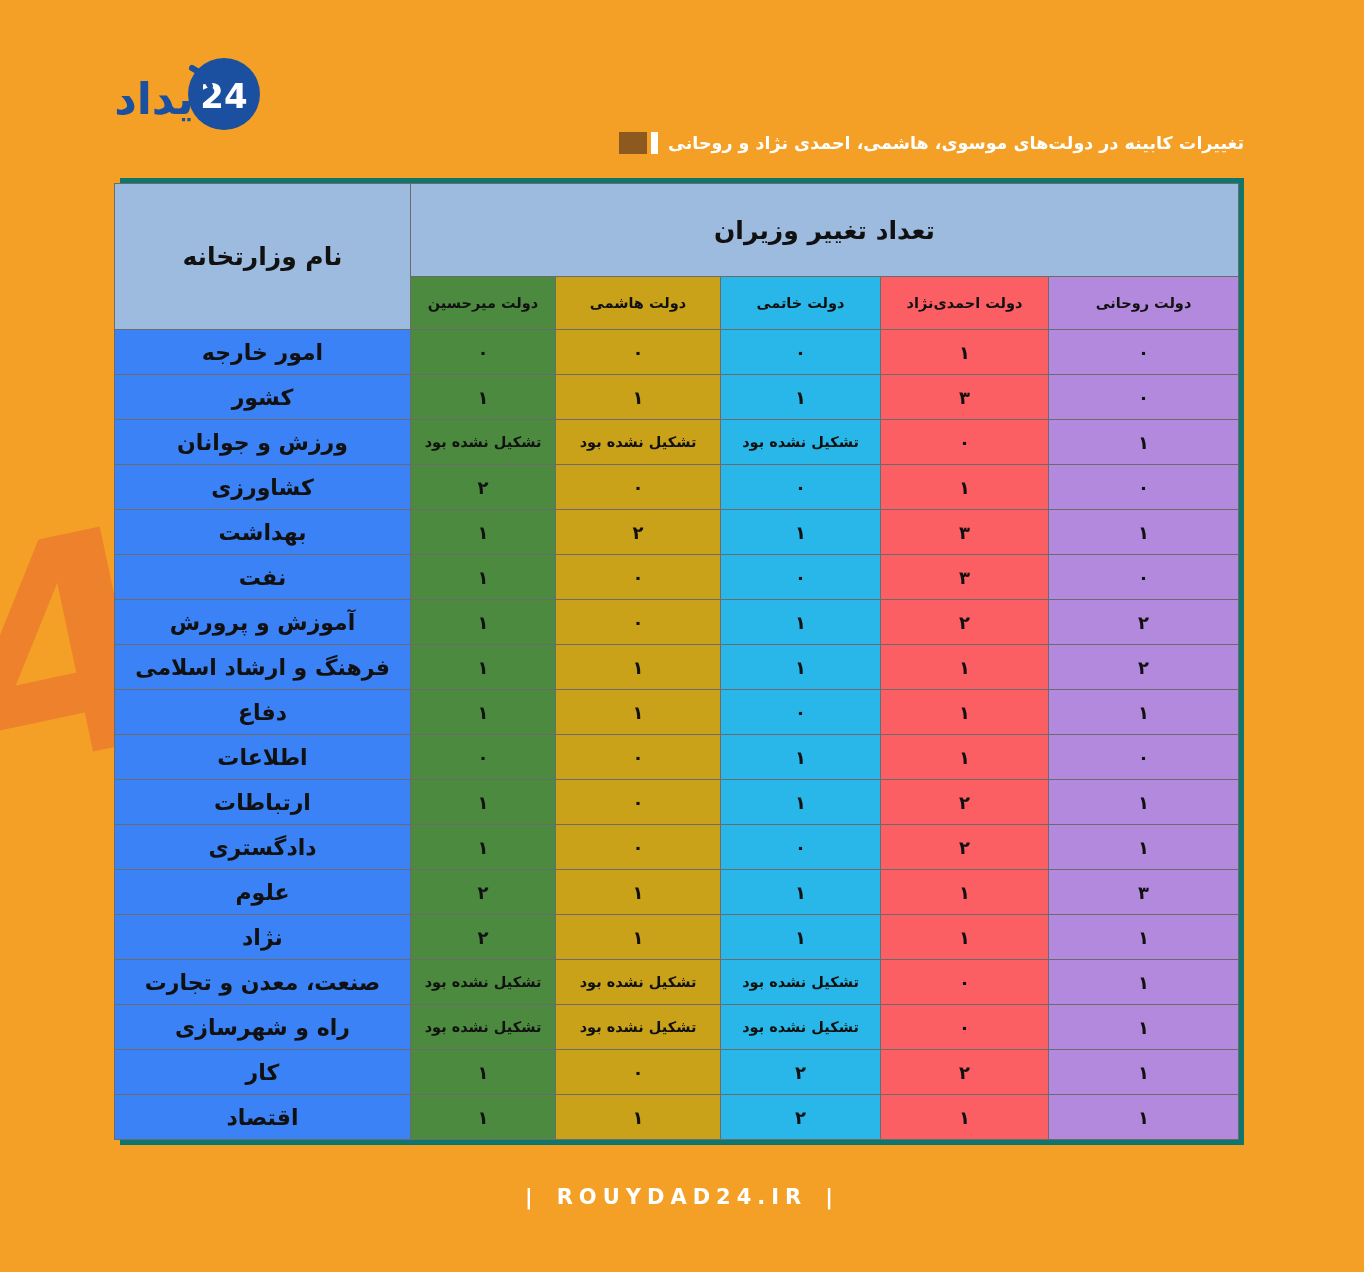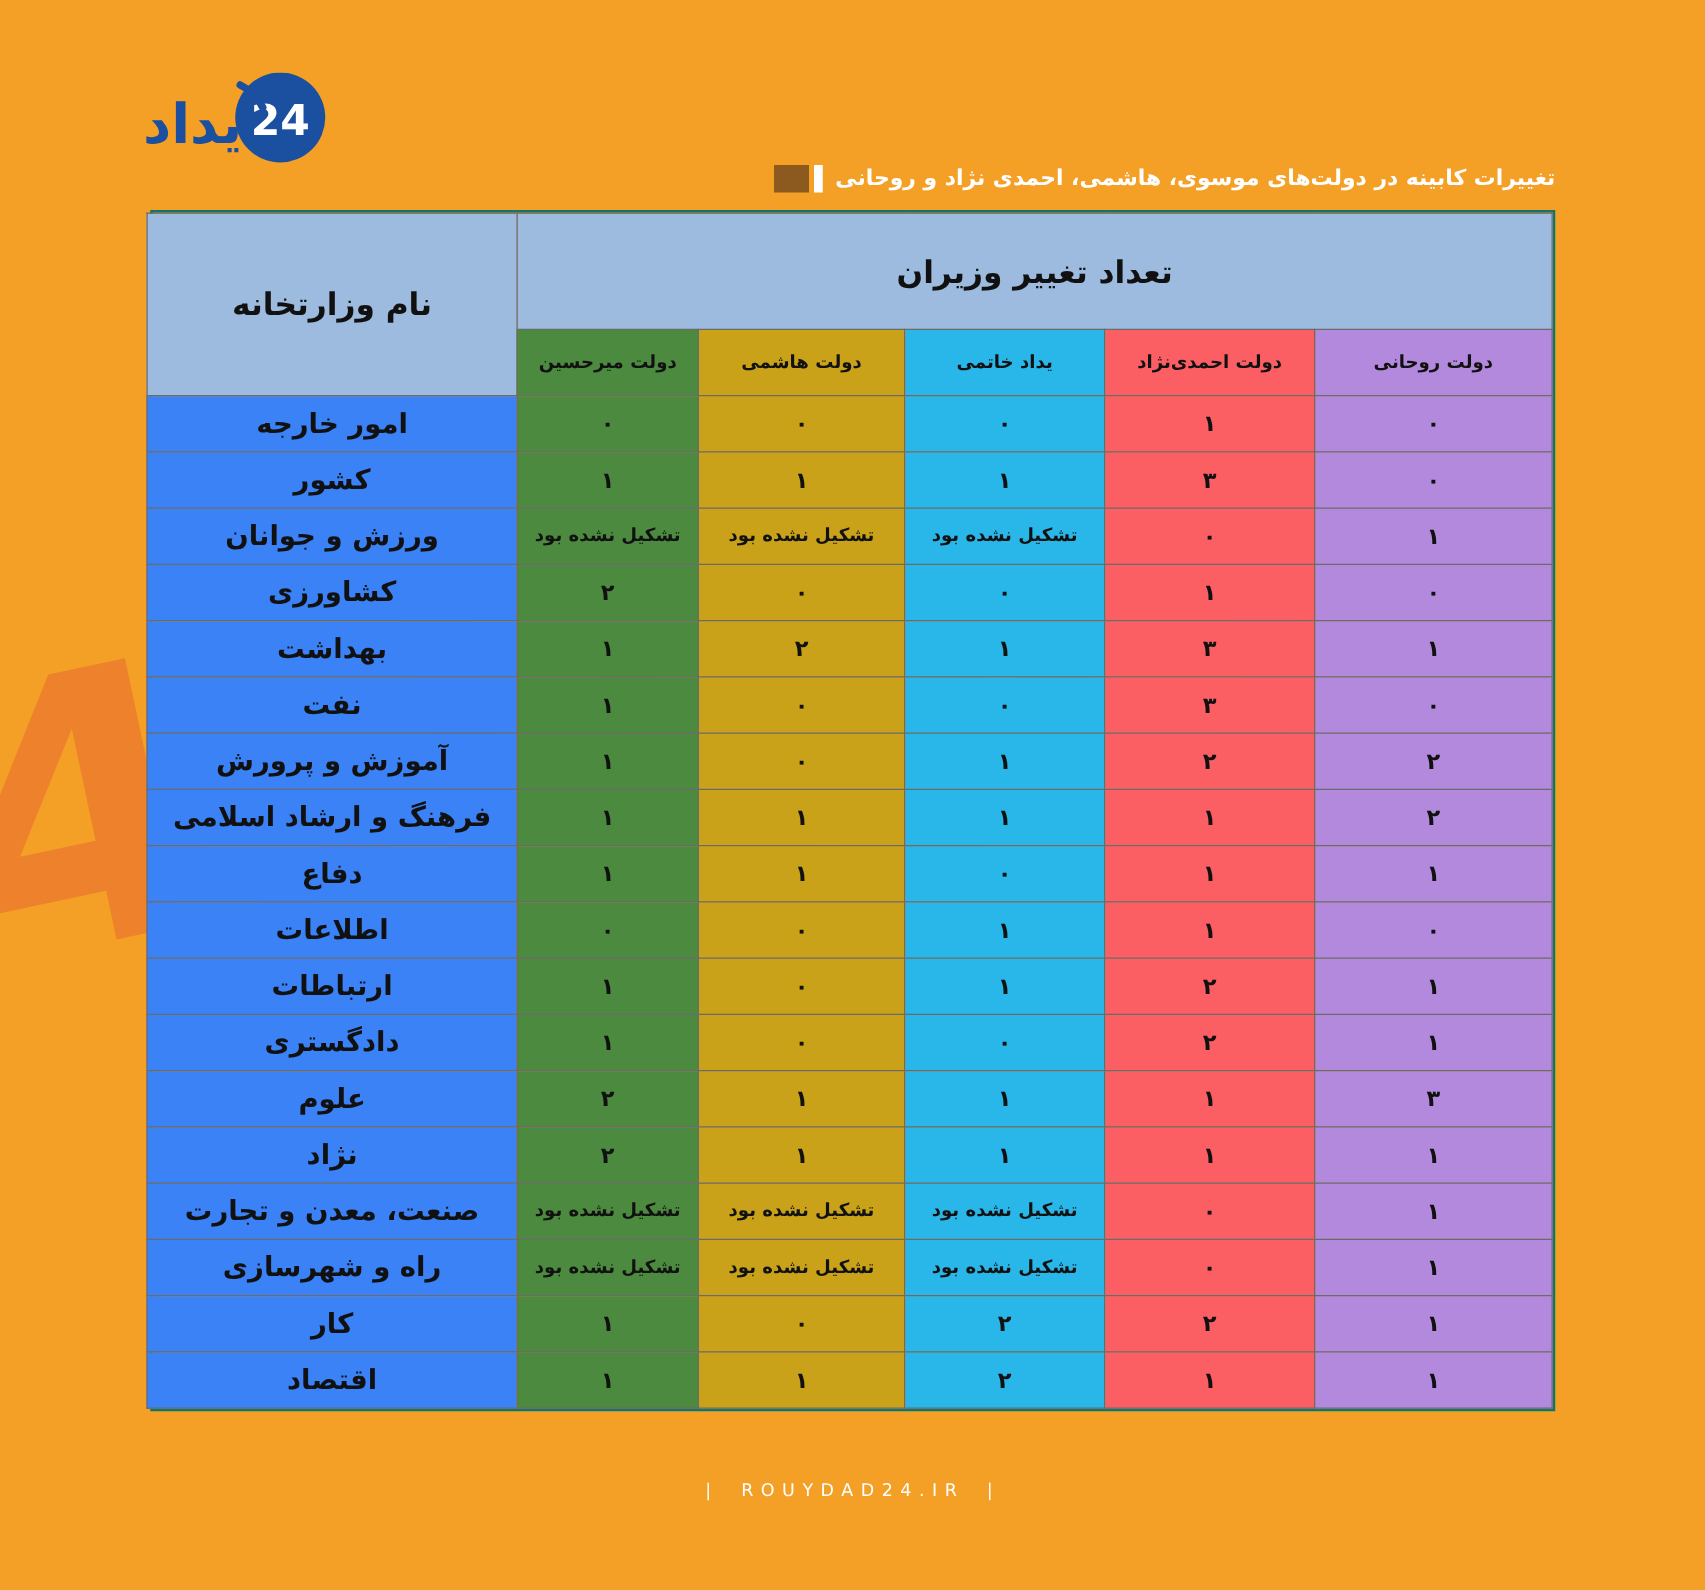--- a/index.html
+++ b/index.html
@@ -70,24 +70,24 @@
     pointer-events: none;
     user-select: none;
     line-height: 1;
     transform: rotate(-12deg);
     white-space: nowrap;
   }
 
   
   .table-outer {
     position: absolute;
-    top: 168px;
+    top: 178px;
     right: 120px;
     width: 1124px;
-    border: 2px solid #0f766e;
+    border: 5px solid #0f766e;
     box-sizing: border-box;
   }
   table.grid {
     border-collapse: collapse;
     width: 100%;
     table-layout: fixed;
   }
   table.grid td, table.grid th {
     border: 1px solid #6b6b6b;
     text-align: center;
@@ -122,23 +122,23 @@
   td.na  { font-size: 14.5px; }
 
   
   .footer {
     position: absolute;
     top: 1185px;
     left: 0;
     width: 100%;
     text-align: center;
     color: #ffffff;
-    font-size: 14px;
+    font-size: 21px;
     letter-spacing: 6px;
-    font-weight: normal;
+    font-weight: bold;
     direction: ltr;
   }
   .footer .pipe { padding: 0 18px; }
 </style>
 </head>
 <body>
 
 <div class="header">
 
   <div class="logo">
@@ -172,21 +172,21 @@
       <col style="width:296px">
     </colgroup>
     <thead>
       <tr>
         <th class="h-top" colspan="5">تعداد تغییر وزیران</th>
         <th class="h-top" rowspan="2">نام وزارتخانه</th>
       </tr>
       <tr>
         <th class="h-sub c-rouh">دولت روحانی</th>
         <th class="h-sub c-ahmad">دولت احمدی‌نژاد</th>
-        <th class="h-sub c-khat">یداد خاتمی</th>
+        <th class="h-sub c-khat">دولت خاتمی</th>
         <th class="h-sub c-hash">دولت هاشمی</th>
         <th class="h-sub c-mir">دولت میرحسین</th>
       </tr>
     </thead>
     <tbody>
         <tr>
           <td class="c-rouh num">۰</td>
           <td class="c-ahmad num">۱</td>
           <td class="c-khat num">۰</td>
           <td class="c-hash num">۰</td>

